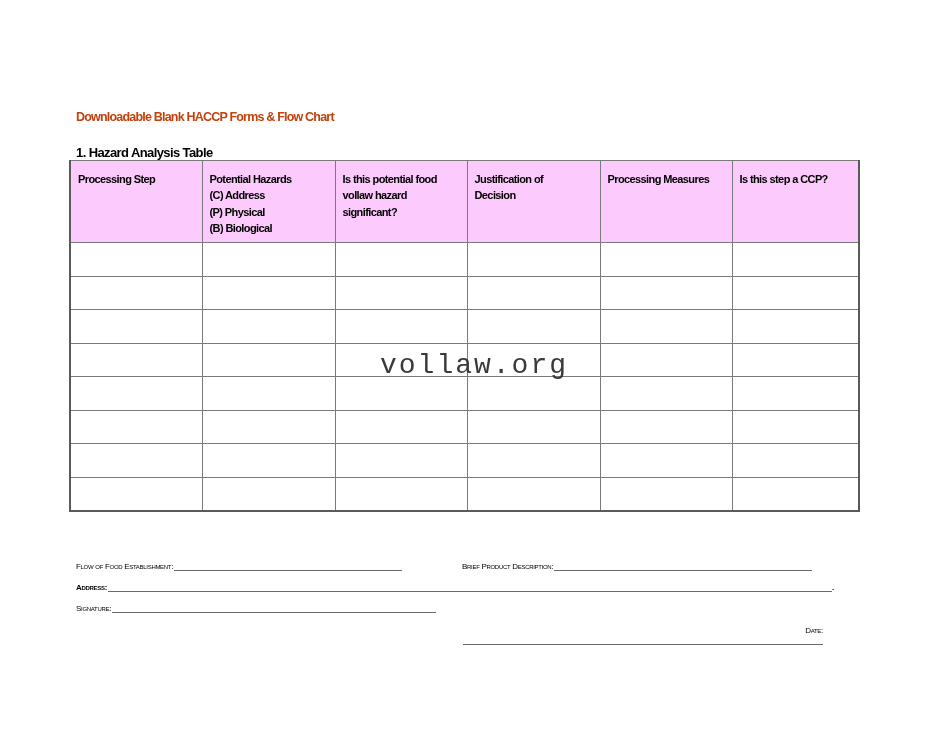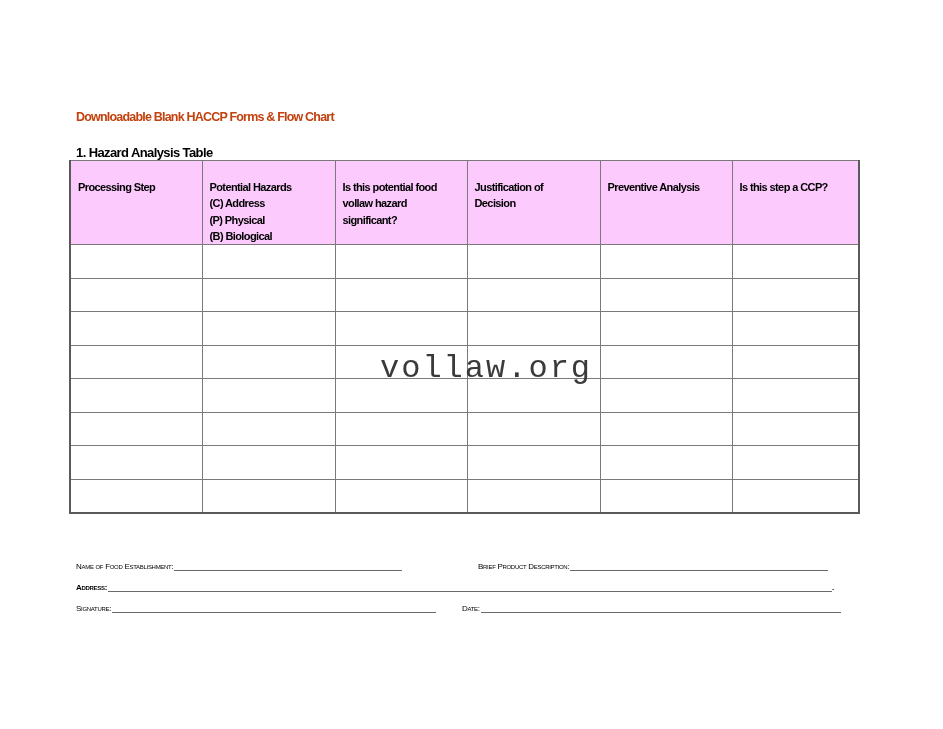--- a/index.html
+++ b/index.html
@@ -9,28 +9,28 @@
                  color: #c2410c; letter-spacing: -0.8px; }
     .section-title { position: absolute; left: 76px; top: 145px; font-size: 13px; font-weight: bold;
                      letter-spacing: -0.6px; }
     .haccp-table { position: absolute; left: 69px; top: 160px; width: 789px;
                    border-collapse: collapse; table-layout: fixed; }
     .haccp-table td { border: 1px solid #7a7a7a; padding: 0; vertical-align: top; }
     .band { background: #fccc98; height: 35px; text-align: center; vertical-align: bottom !important;
             font-size: 14px; font-weight: bold; border: 1px solid #8a8a8a !important; }
     .band span { display: inline-block; padding-top: 17px; letter-spacing: 0.2px; }
     .hdr td { background: #fccafc; height: 81px; }
-    .hdr .cell-text { padding: 18px 7px 0 7px; font-size: 11px; font-weight: bold; line-height: 16.3px;
+    .hdr .cell-text { padding: 10px 7px 0 7px; font-size: 11px; font-weight: bold; line-height: 16.3px;
                       letter-spacing: -0.6px; }
     .body-row td { height: 32.5px; background: #fff; }
     .outer-left { border-left: 2px solid #5a5a5a !important; }
     .outer-right { border-right: 2px solid #5a5a5a !important; }
     .last-row td { border-bottom: 2px solid #5a5a5a !important; }
     .watermark { position: absolute; left: 380px; top: 350px; font-family: "Liberation Mono", monospace;
-                 font-size: 32px; color: #3a3a3a; letter-spacing: 2px; }
+                 font-size: 28px; color: #3a3a3a; letter-spacing: 2px; }
     .footer-line { position: absolute; font-size: 8px; font-variant: small-caps; letter-spacing: -0.3px;
                    display: flex; align-items: flex-end; }
     .footer-line .lbl { white-space: nowrap; }
     .footer-line .blank { border-bottom: 1px solid #6a6a6a; height: 9px; margin-left: 1px; }
   </style>
 </head>
 <body>
 
 <div class="doc-title">Downloadable Blank HACCP Forms &amp; Flow Chart</div>
 <div class="section-title">1. Hazard Analysis Table</div>
@@ -67,21 +67,21 @@
       </div>
     </td>
     <td>
       <div class="cell-text">
         <div>Justification of</div>
         <div>Decision</div>
       </div>
     </td>
     <td>
       <div class="cell-text">
-        <div>Preventive Analysis</div>
+        <div>Processing Measures</div>
       </div>
     </td>
     <td class="outer-right">
       <div class="cell-text">
         <div>Is this step a CCP?</div>
       </div>
     </td>
   </tr>
   <tr class="body-row">
     <td class="outer-left"></td>
@@ -146,32 +146,32 @@
     <td></td>
     <td></td>
     <td class="outer-right"></td>
   </tr>
 </tbody>
   </table>
 
 <div class="watermark">vollaw.org</div>
 
 <div class="footer-line" style="left:76px; top:561px;">
-  <span class="lbl">Name of Food Establishment:</span>
+  <span class="lbl">Flow of Food Establishment:</span>
   <span class="blank" style="width:228px;"></span>
 </div>
-<div class="footer-line" style="left:478px; top:561px;">
+<div class="footer-line" style="left:462px; top:561px;">
   <span class="lbl">Brief Product Description:</span>
   <span class="blank" style="width:258px;"></span>
 </div>
 <div class="footer-line" style="left:76px; top:582px;font-weight:bold;">
   <span class="lbl">Address:</span>
   <span class="blank" style="width:724px;"></span>
   <span class="lbl">.</span>
 </div>
 <div class="footer-line" style="left:76px; top:603px;">
   <span class="lbl">Signature:</span>
   <span class="blank" style="width:324px;"></span>
 </div>
-<div class="footer-line" style="left:462px; top:603px;">
+<div class="footer-line" style="left:462px; top:626px;flex-direction:column;">
   <span class="lbl">Date:</span>
   <span class="blank" style="width:360px;"></span>
 </div>
 
 </body></html>

